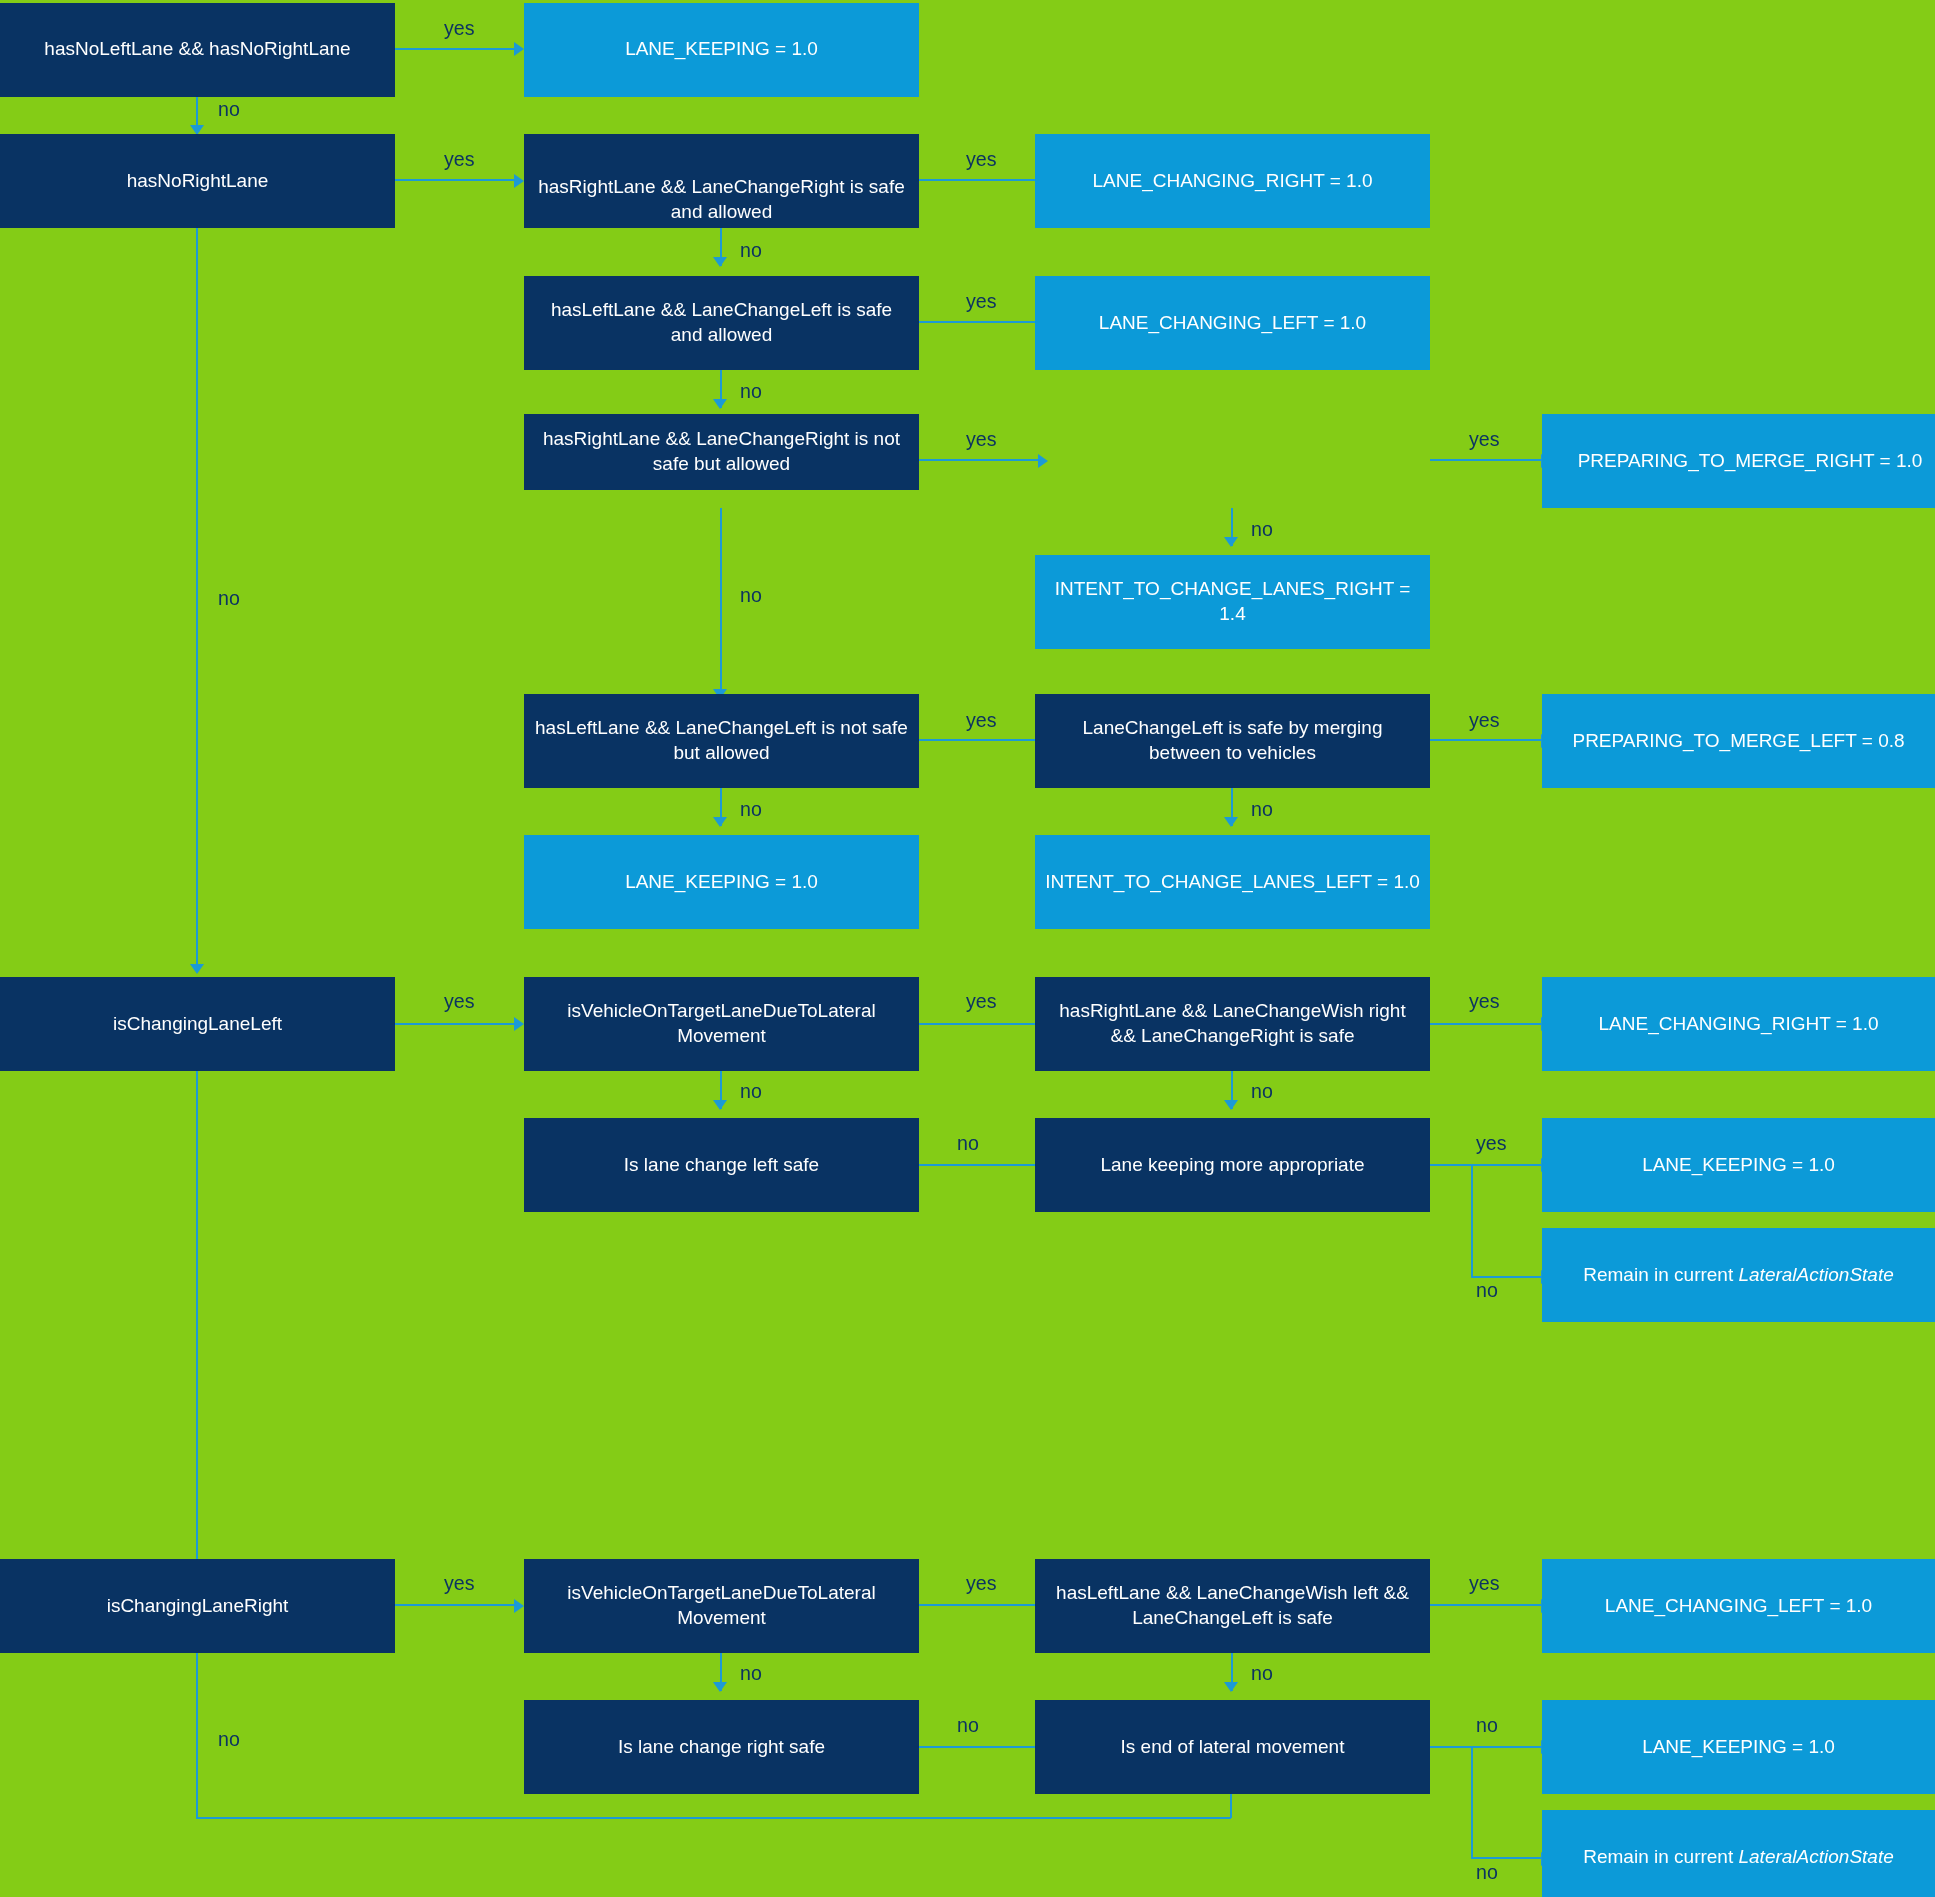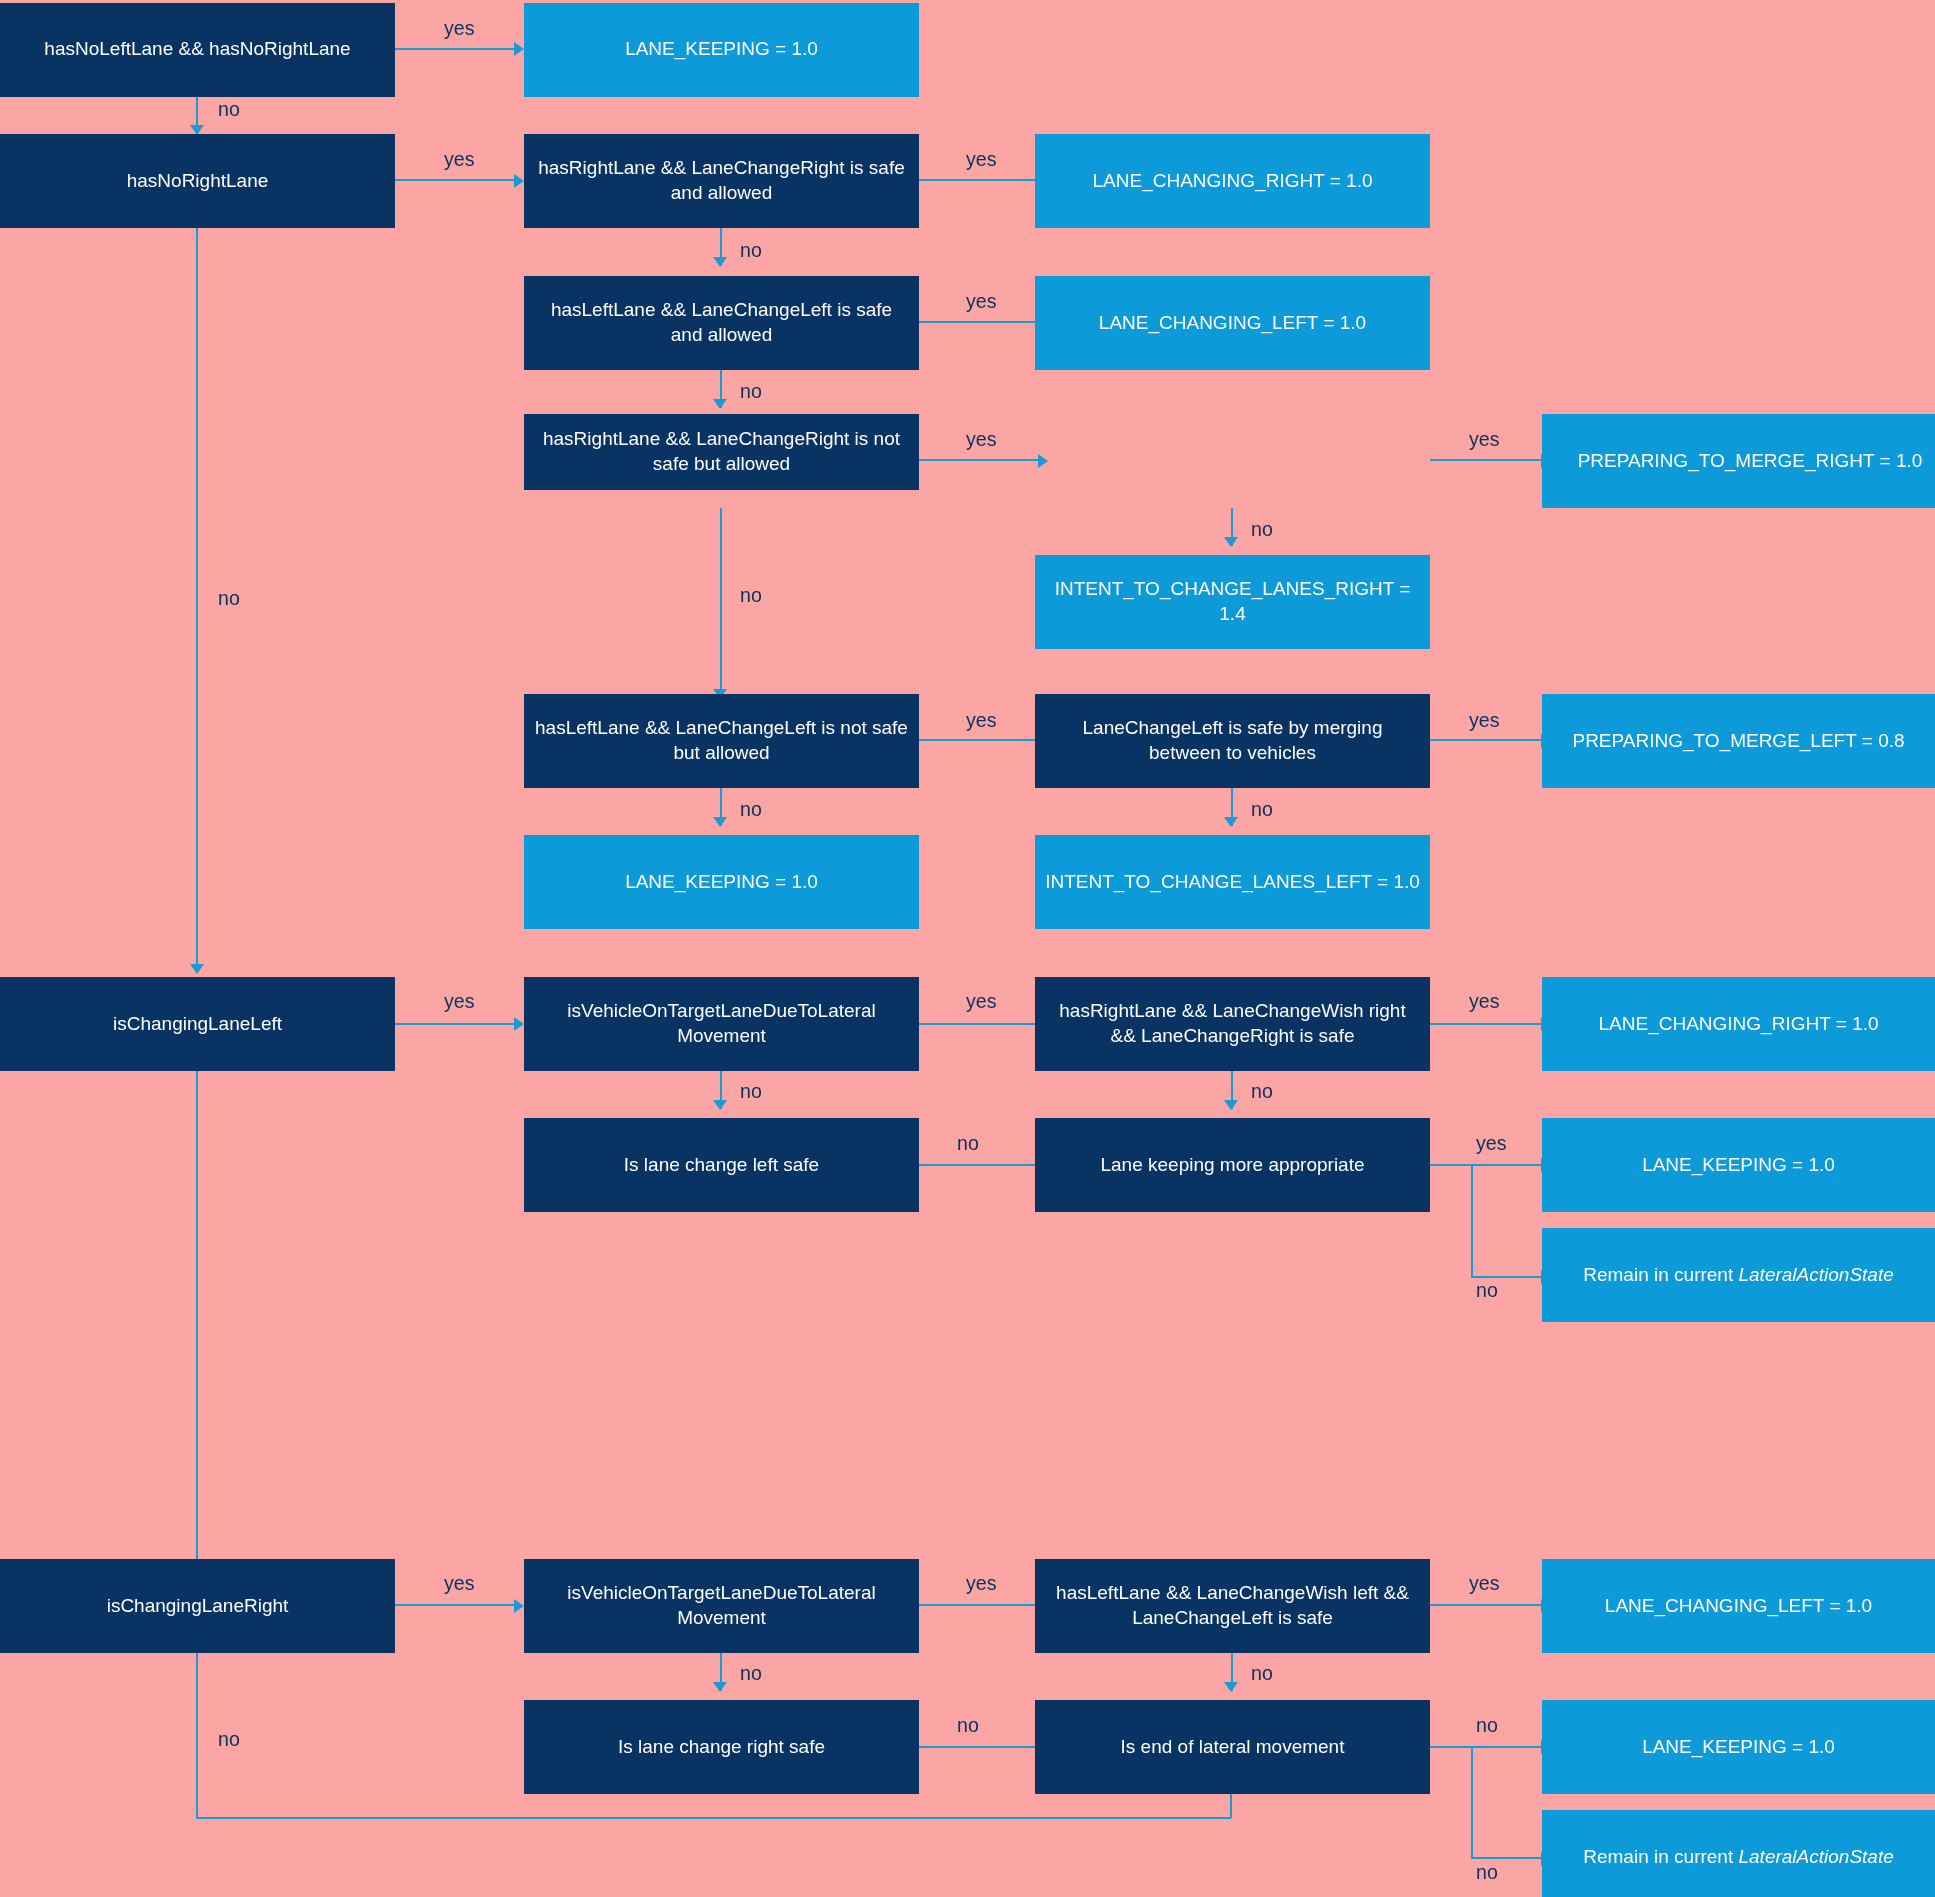--- a/index.html
+++ b/index.html
@@ -5,21 +5,21 @@
 <style>
   html,body{margin:0;padding:0;background:#000;}
   body{
     font-family:"Liberation Sans","DejaVu Sans",sans-serif;
     -webkit-font-smoothing:antialiased;
   }
   #canvas{
     position:relative;
     width:1936px;
     height:1898px;
-    background:#fca5a5;
+    background:#84cc16;
     overflow:hidden;
   }
   .node{
     position:absolute;
     box-sizing:border-box;
     display:flex;
     align-items:center;
     justify-content:center;
     text-align:center;
     color:#ffffff;
@@ -215,21 +215,21 @@
   </div>
 
   <div class="node act" style="left:524px;top:2.5px;width:395px;height:94px;">
     <span class="txt">LANE_KEEPING = 1.0</span>
   </div>
 
   <div class="node cond" style="left:0px;top:134px;width:395px;height:94px;">
     <span class="txt">hasNoRightLane</span>
   </div>
 
-  <div class="node cond" style="left:524px;top:134px;width:395px;height:94px;">
+  <div class="node cond" style="left:524px;top:134px;width:395px;height:94px;align-items:flex-end;">
     <span class="txt">hasRightLane &amp;&amp; LaneChangeRight is safe and allowed</span>
   </div>
 
   <div class="node act" style="left:1035px;top:134px;width:395px;height:94px;">
     <span class="txt">LANE_CHANGING_RIGHT = 1.0</span>
   </div>
 
   <div class="node cond" style="left:524px;top:276px;width:395px;height:94px;">
     <span class="txt">hasLeftLane &amp;&amp; LaneChangeLeft is safe and allowed</span>
   </div>

